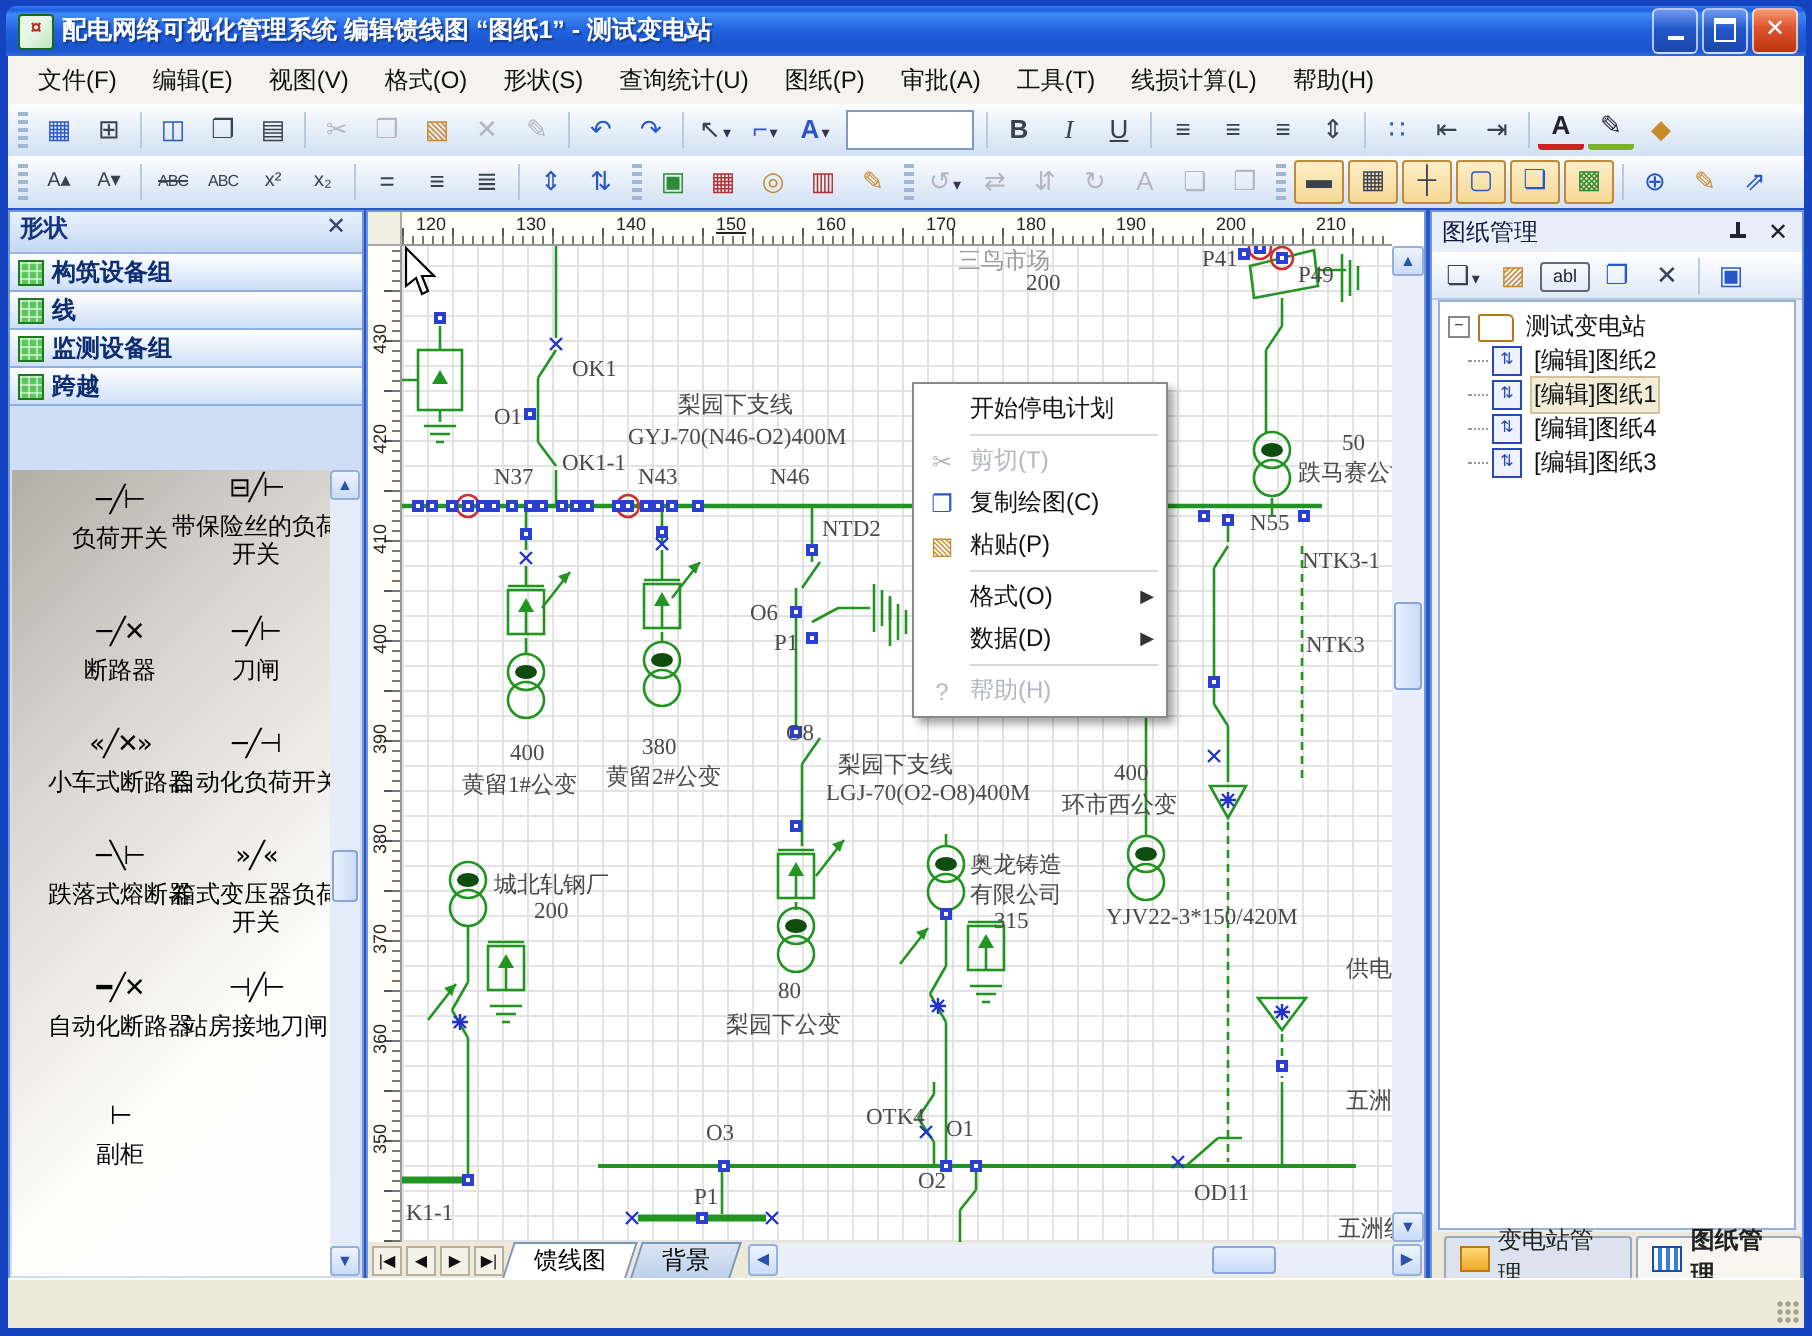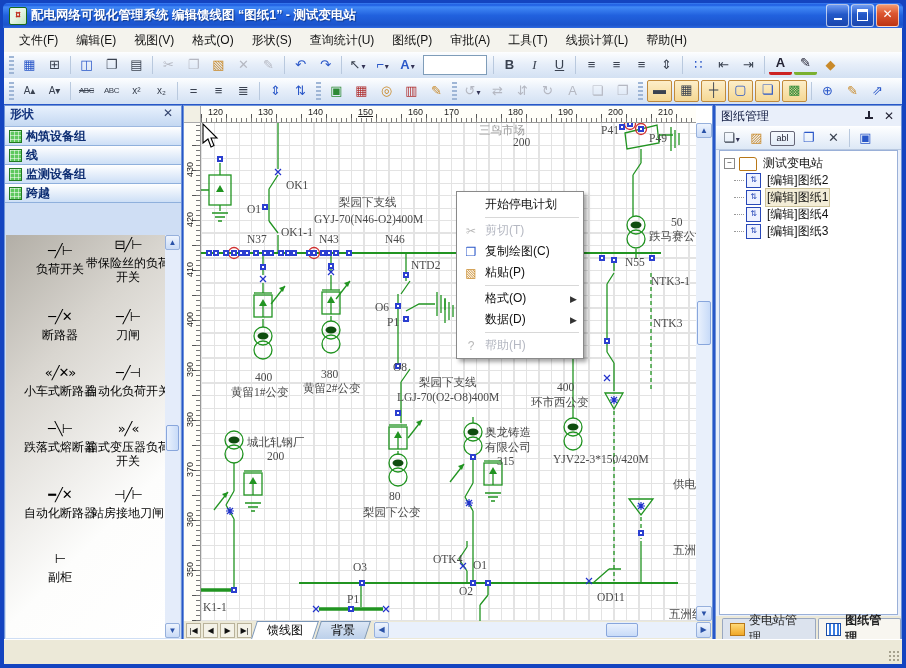--- a/index.html
+++ b/index.html
@@ -338,21 +338,21 @@
     </div>
 
     <div class="canvas">
       <div class="corner"></div>
       <div class="hruler" id="hruler">
           <span style="left: 7px;">120</span>
           <span style="left: 57px;">130</span>
           <span style="left: 107px;">140</span>
           <span style="left: 157px; text-decoration: underline;">150</span>
           <span style="left: 207px;">160</span>
-          <span style="left: 243px;">170</span>
+          <span style="left: 262px;">170</span>
           <span style="left: 307px;">180</span>
           <span style="left: 357px;">190</span>
           <span style="left: 407px;">200</span>
           <span style="left: 457px;">210</span>
         </div>
       <div class="vruler" id="vruler">
           <span style="top: 42px;">430</span>
           <span style="top: 92px;">420</span>
           <span style="top: 142px;">410</span>
           <span style="top: 192px;">400</span>
@@ -533,21 +533,21 @@
             <span class="clbl" style="left: 450px; top: 152px;">NTK3-1</span>
             <span class="clbl" style="left: 452px; top: 194px;">NTK3</span>
             <span class="clbl" style="left: 174px; top: 178px;">O6</span>
             <span class="clbl" style="left: 186px; top: 193px;">P1</span>
             <span class="clbl" style="left: 192px; top: 238px;">O8</span>
             <span class="clbl" style="left: 54px; top: 248px;">400</span>
             <span class="clbl" style="left: 30px; top: 262px;">黄留1#公变</span>
             <span class="clbl" style="left: 120px; top: 245px;">380</span>
             <span class="clbl" style="left: 102px; top: 258px;">黄留2#公变</span>
             <span class="clbl" style="left: 218px; top: 252px;">梨园下支线</span>
-            <span class="clbl" style="left: 196px; top: 268px;">LGJ-70(O2-O8)400M</span>
+            <span class="clbl" style="left: 212px; top: 268px;">LGJ-70(O2-O8)400M</span>
             <span class="clbl" style="left: 356px; top: 258px;">400</span>
             <span class="clbl" style="left: 330px; top: 272px;">环市西公变</span>
             <span class="clbl" style="left: 46px; top: 312px;">城北轧钢厂</span>
             <span class="clbl" style="left: 66px; top: 327px;">200</span>
             <span class="clbl" style="left: 284px; top: 302px;">奥龙铸造</span>
             <span class="clbl" style="left: 284px; top: 317px;">有限公司</span>
             <span class="clbl" style="left: 296px; top: 332px;">315</span>
             <span class="clbl" style="left: 352px; top: 330px;">YJV22-3*150/420M</span>
             <span class="clbl" style="left: 188px; top: 367px;">80</span>
             <span class="clbl" style="left: 162px; top: 382px;">梨园下公变</span>

